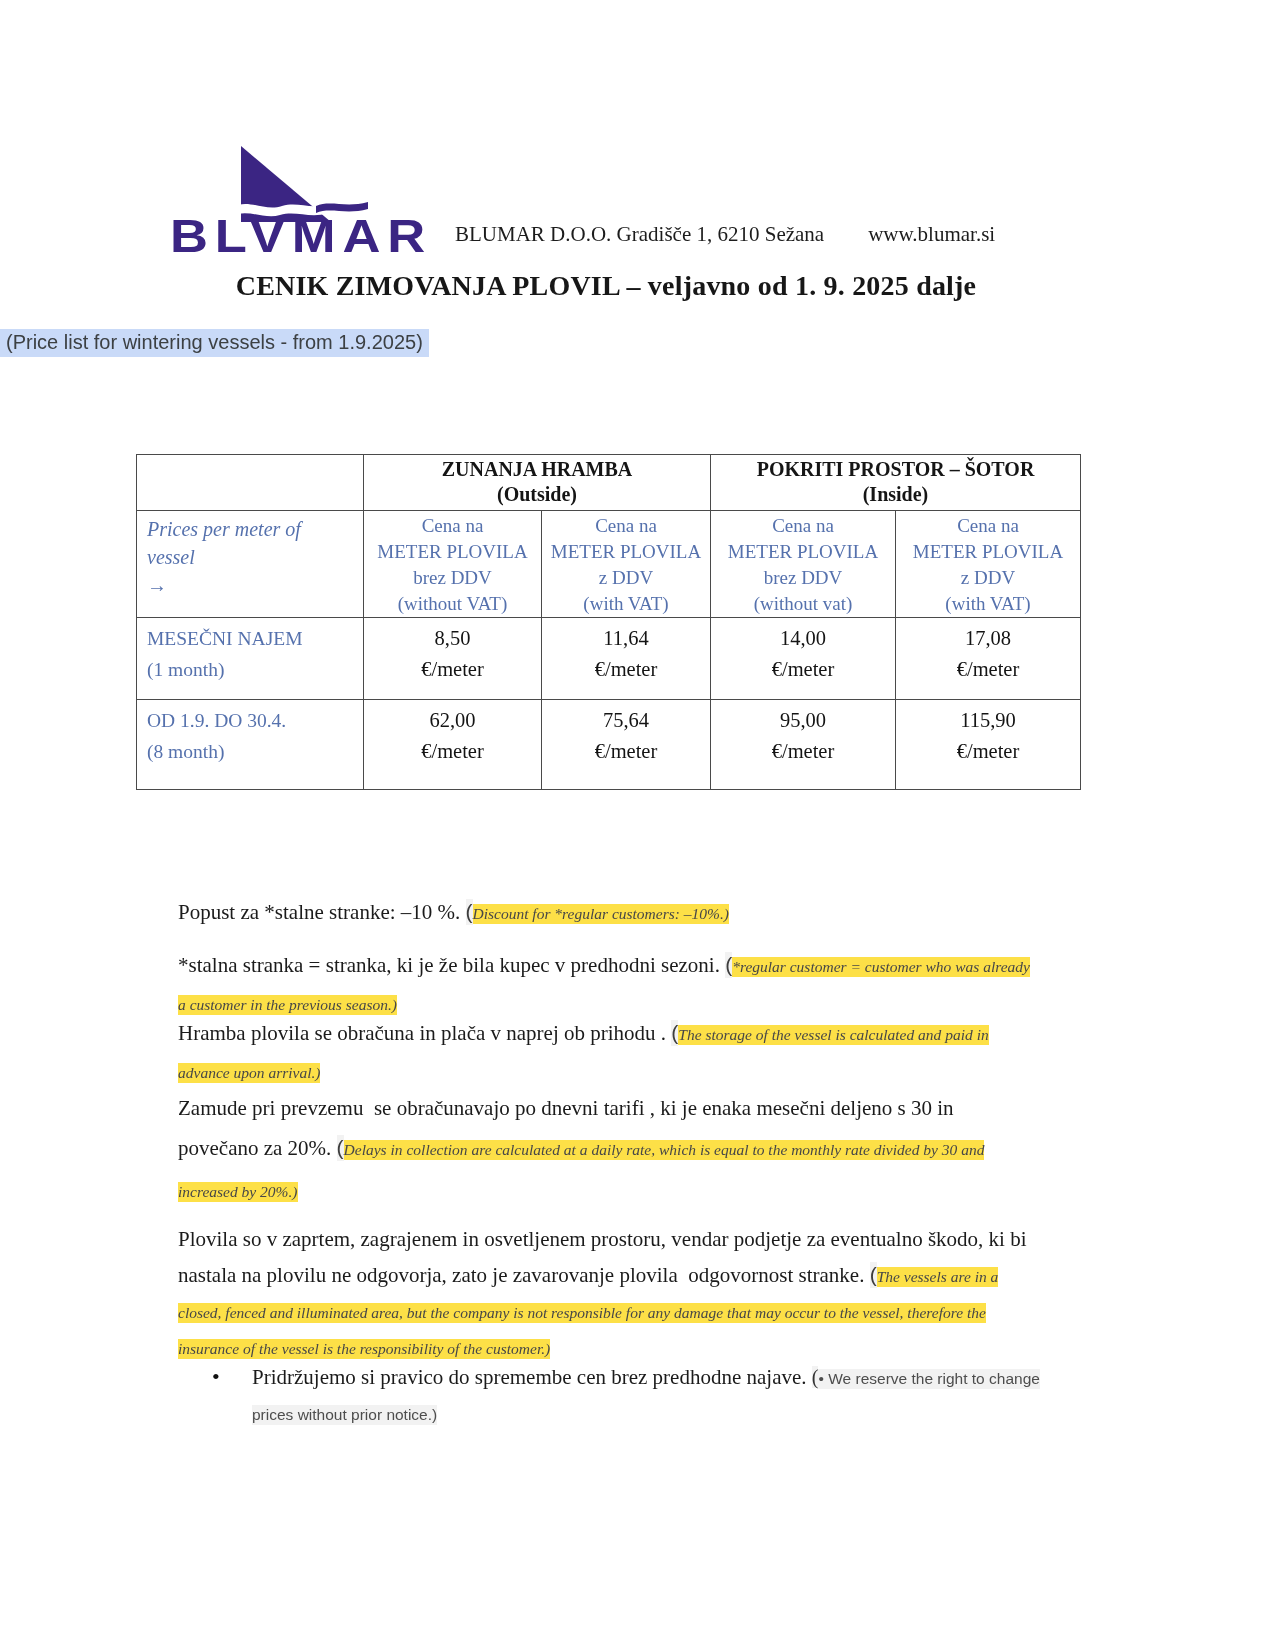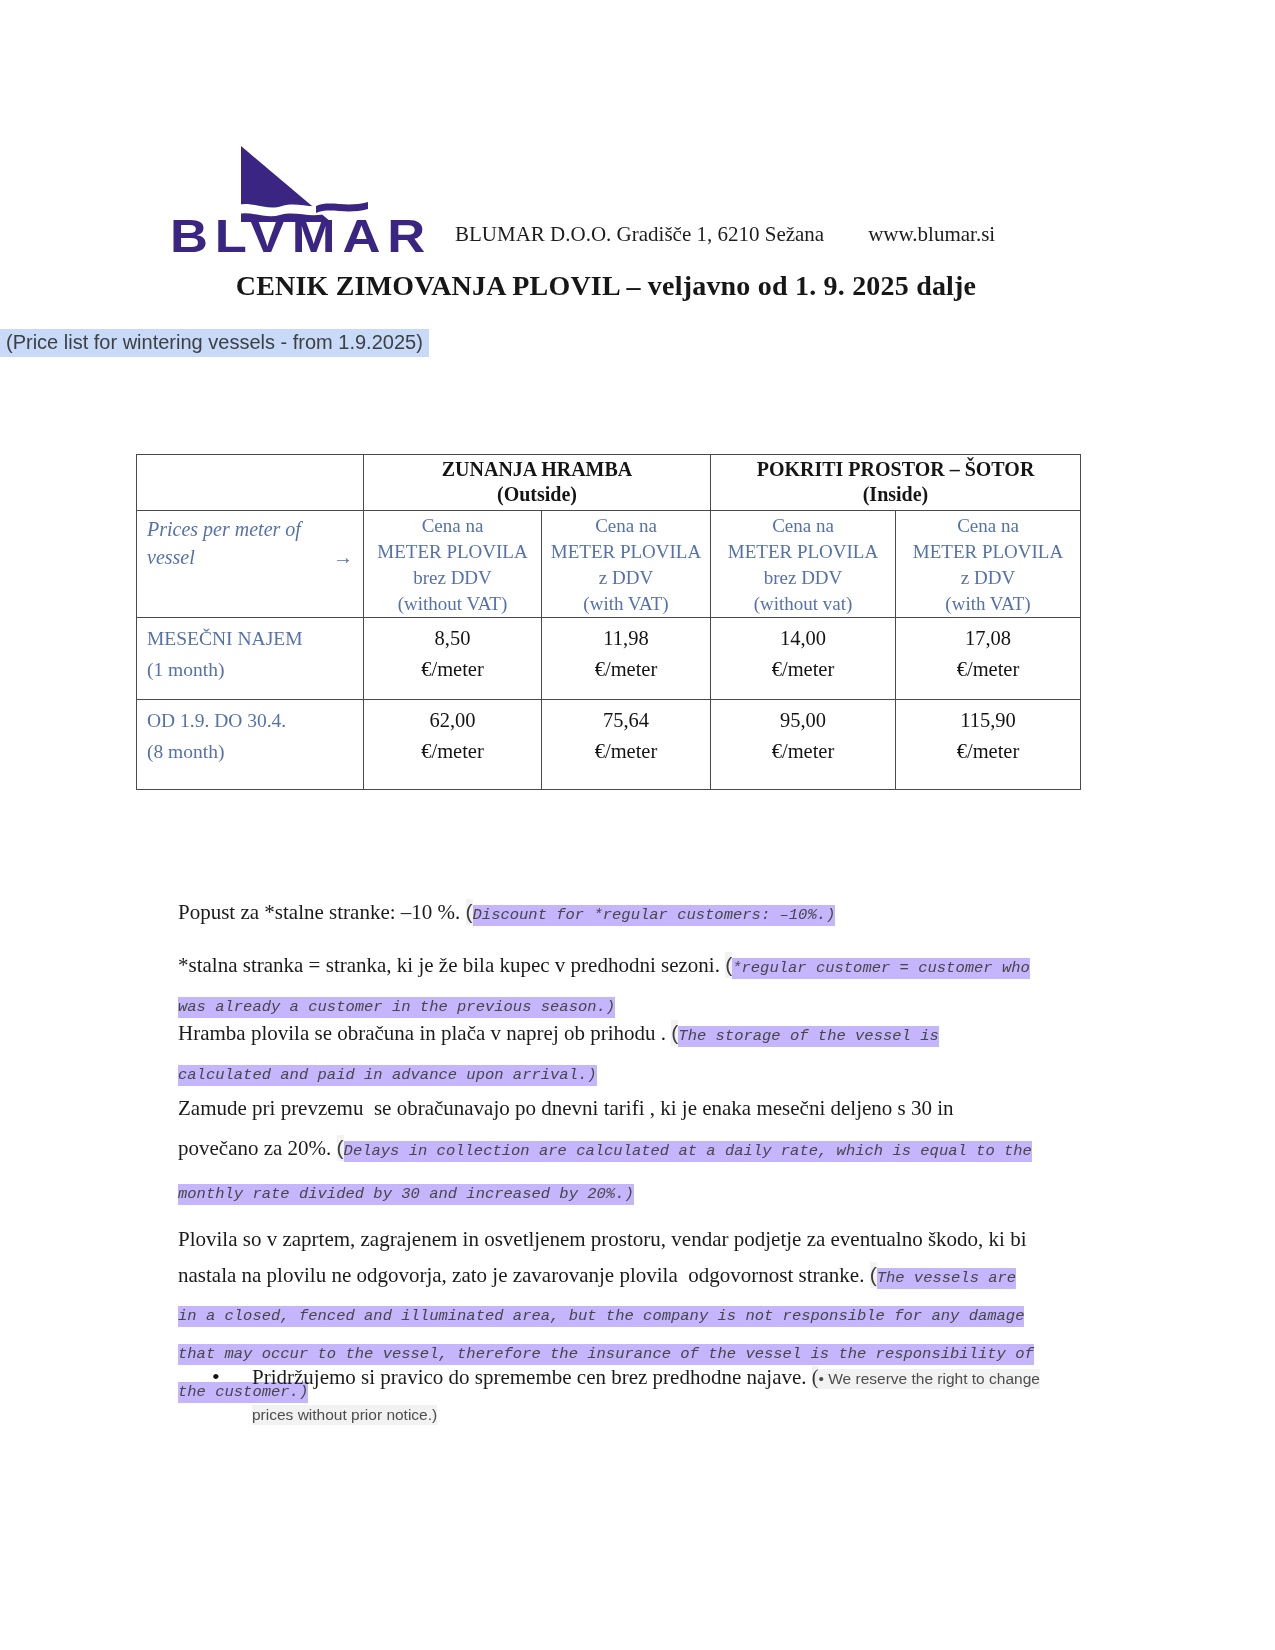--- a/index.html
+++ b/index.html
@@ -22,32 +22,32 @@
     display:inline-block; background:#c9daf8; color:#3c4043;
     font-family:"Liberation Sans","DejaVu Sans",sans-serif; font-size:20px; padding:2px 6px 3px 6px;
   }
 
   
   .price-table { position:absolute; left:136px; top:454px; border-collapse:collapse; table-layout:fixed; width:944px; }
   .price-table td { border:1.5px solid #4a4a4a; padding:0; vertical-align:top; }
   .group-hd { text-align:center; font-weight:bold; font-size:20px; color:#151515; line-height:25px; padding:2px 0 3px 0 !important; }
   .col-hd { text-align:center; color:#5571ad; font-size:19px; line-height:26px; padding-top:2px !important; height:104px; }
   .corner { color:#5571ad; font-style:italic; font-size:20px; line-height:28px; padding:4px 10px 0 10px !important; }
-  .corner .l2 { display:flex; justify-content:space-between; }
+  .corner .l2 { display:flex; justify-content:center;flex-direction:column; }
   .row-label { color:#5571ad; font-size:19.5px; line-height:31px; padding:5px 10px 0 10px !important; }
   .price-cell { text-align:center; font-size:20.5px; line-height:31px; padding-top:5px !important; color:#141414; }
   .r1 td { height:76px; }
   .r2 td { height:84px; }
   .r3 td { height:82px; }
 
   
   .note { position:absolute; left:178px; width:860px; margin:0; font-size:21px; line-height:36px; color:#1b1b1b; }
   .note .en {
-    font-family:Liberation Mono, monospace; font-style:italic;
-    font-size:15.5px; color:#474747; background:#c4b5fd; padding:1px 0 2px 0;
+    font-family:Liberation Serif, serif; font-style:italic;
+    font-size:15.5px; color:#474747; background:#fde047; padding:1px 0 2px 0;
   }
   .note .lp {
     font-family:"Liberation Sans","DejaVu Sans",sans-serif; font-style:normal;
     font-size:21px; color:#3d3d3d; background:#f2f2f2; padding:1px 0 2px 0;
   }
   .n1 { top:894px; } .n2 { top:947px; } .n3 { top:1015px; }
   .n4 { top:1088px; line-height:40px; } .n5 { top:1222px; line-height:35px; }
 
   .bullet-row { position:absolute; left:212px; top:1360px; width:830px; display:flex; }
   .bullet-dot { font-size:22px; line-height:34px; width:40px; flex:none; color:#111; }
@@ -141,21 +141,21 @@
       <tr class="r1">
         <td class="row-label">
           <div>MESEČNI NAJEM</div>
           <div>(1 month)</div>
         </td>
         <td class="price-cell">
           <div>8,50</div>
           <div>€/meter</div>
         </td>
         <td class="price-cell">
-          <div>11,98</div>
+          <div>11,64</div>
           <div>€/meter</div>
         </td>
         <td class="price-cell">
           <div>14,00</div>
           <div>€/meter</div>
         </td>
         <td class="price-cell">
           <div>17,08</div>
           <div>€/meter</div>
         </td>

